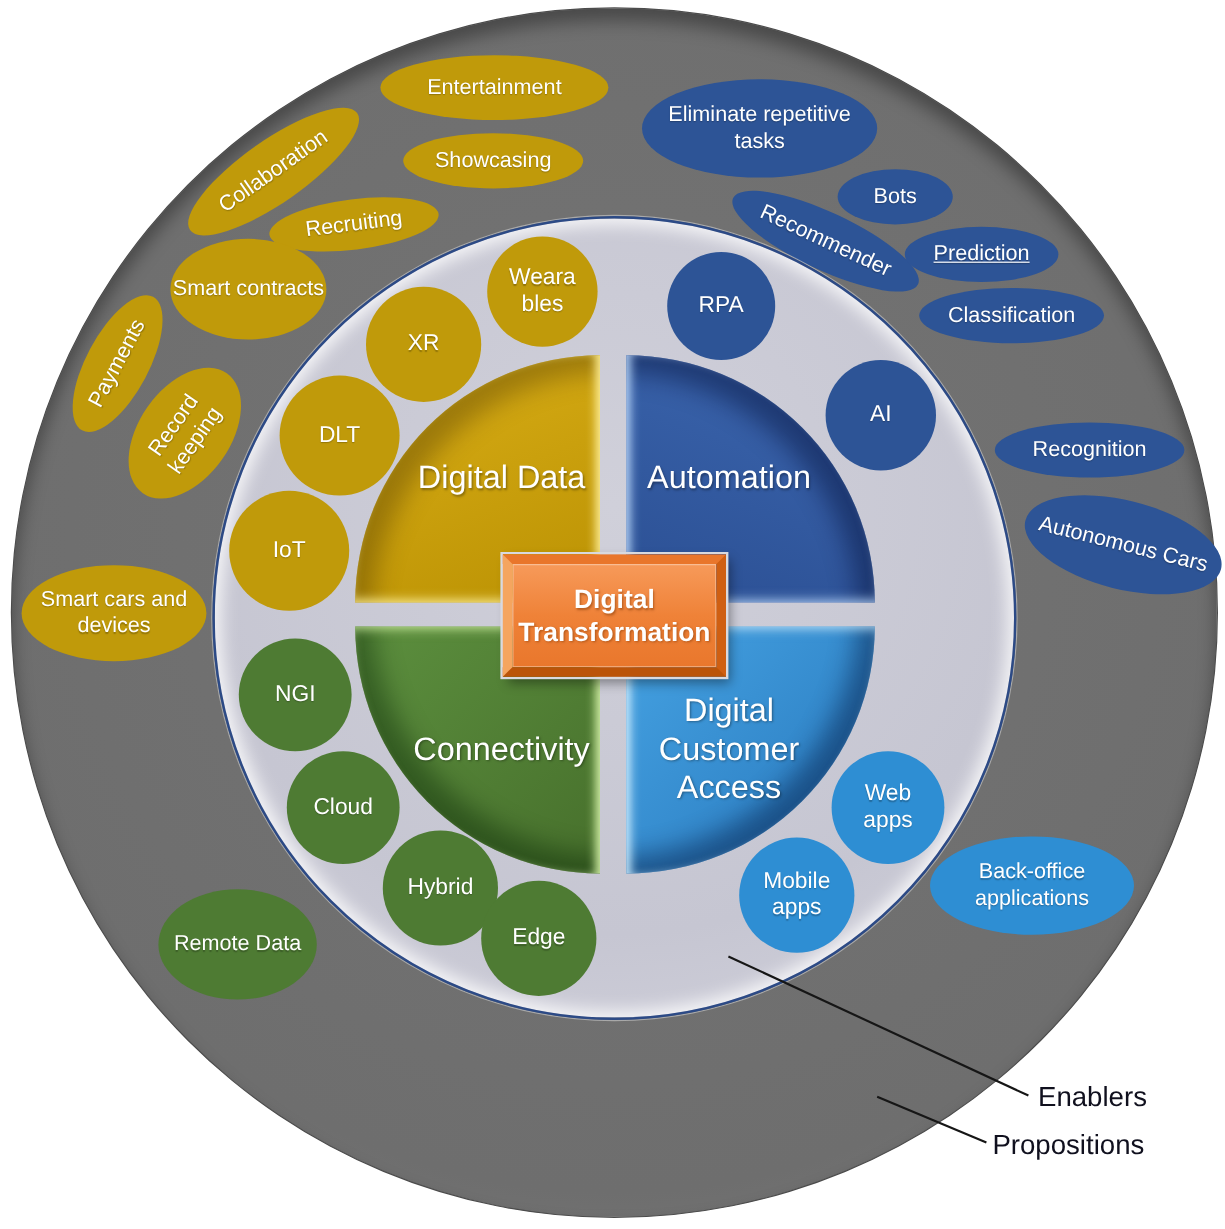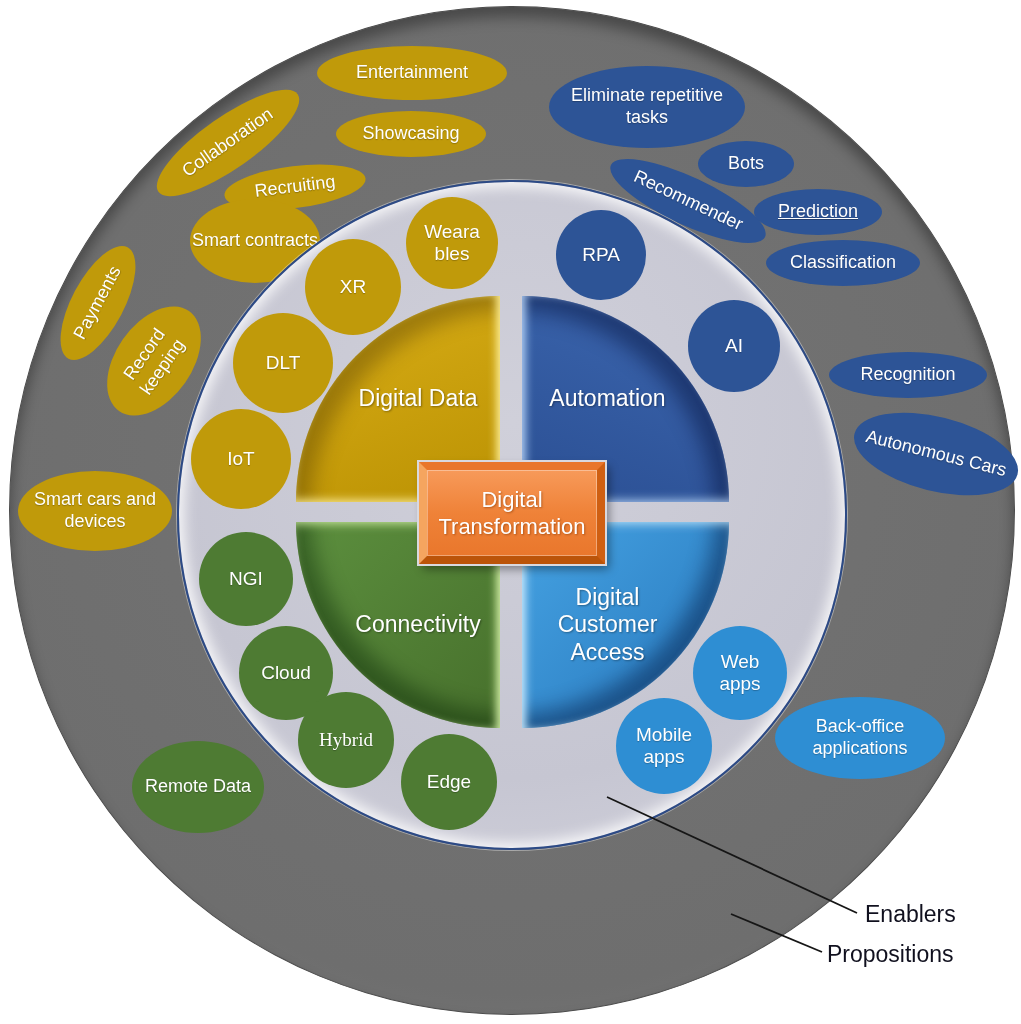--- a/index.html
+++ b/index.html
@@ -19,21 +19,21 @@
     position:absolute;left:177px;top:180px;width:666px;height:666px;border-radius:50%;
     background:radial-gradient(circle at 50% 36%,
       #d0d0da 0%, #c6c6d2 66%, #cdcdd8 84%, #e6e7ee 94%, #fbfbfd 98%);
     border:2px solid #2c4a86;
     box-shadow:inset 0 0 14px 5px rgba(255,255,255,.85), 0 0 0 1px rgba(255,255,255,.4);
     z-index:2;
   }
 
   
   .quad{position:absolute;display:flex;align-items:center;justify-content:center;z-index:3;}
-  .quad .qlabel{color:#fff;font-size:23px;line-height:1.18;text-align:center;
+  .quad .qlabel{color:#fff;font-size:27px;line-height:1.18;text-align:center;
     text-shadow:1px 1px 2px rgba(0,0,0,.35);}
   .quad-tl{left:296px;top:296px;width:204px;height:206px;border-radius:100% 0 0 0;
     background:linear-gradient(160deg,#d9ae17,#bb9203);
     box-shadow:inset -6px 0 8px -2px rgba(255,240,150,.9), inset 0 -6px 8px -2px rgba(255,240,150,.6),
       inset 14px 14px 20px rgba(60,40,0,.35);
     padding-left:40px;box-sizing:border-box;}
   .quad-tr{left:522px;top:296px;width:207px;height:206px;border-radius:0 100% 0 0;
     background:linear-gradient(200deg,#3c67b0,#2b4f93);
     box-shadow:inset 6px 0 8px -2px rgba(190,220,255,.8), inset 0 -6px 8px -2px rgba(190,220,255,.5),
       inset -14px 14px 20px rgba(0,10,50,.45);
@@ -48,21 +48,21 @@
     box-shadow:inset 6px 0 8px -2px rgba(200,235,255,.9), inset 0 6px 8px -2px rgba(200,235,255,.5),
       inset -14px -14px 20px rgba(0,20,60,.45);
     padding-right:36px;box-sizing:border-box;}
 
   
   .center-box{
     position:absolute;left:419px;top:462px;width:186px;height:102px;box-sizing:border-box;
     background:linear-gradient(180deg,#f79a5a 0%,#ef8238 50%,#e9772c 100%);
     border:8px solid;border-color:#e9762b #cf5f12 #bb5409 #f5a55f;
     box-shadow:0 0 0 2px #d9d9df, 4px 5px 9px rgba(0,0,0,.4), inset 0 0 0 1px rgba(255,255,255,.35);
-    display:flex;align-items:center;justify-content:center;z-index:6;
+    display:flex;align-items:center;justify-content:center;z-index:6;font-weight:bold;
   }
   .center-box span{color:#fff;font-size:22px;line-height:1.25;text-align:center;
     text-shadow:1px 1px 2px rgba(120,50,0,.5);}
 
   
   .c{position:absolute;border-radius:50%;display:flex;align-items:center;justify-content:center;
     color:#fff;font-size:19px;line-height:1.15;text-align:center;z-index:4;
     text-shadow:0 1px 1px rgba(0,0,0,.25);}
   .c span{display:block;}
   
@@ -94,34 +94,34 @@
     </div>
   <div class="e gold" style="left:336px;top:111px;width:150px;height:46px;">
       <span>Showcasing</span>
     </div>
   <div class="e gold" style="left:143px;top:117px;width:170px;height:52px;transform:rotate(-35deg);">
       <span>Collaboration</span>
     </div>
   <div class="e gold" style="left:224px;top:166px;width:142px;height:42px;transform:rotate(-7deg);">
       <span>Recruiting</span>
     </div>
-  <div class="e gold" style="left:142px;top:199px;width:130px;height:84px;margin-left:48px;">
+  <div class="e gold" style="left:142px;top:199px;width:130px;height:84px;">
       <span>Smart contracts</span>
     </div>
   <div class="e gold" style="left:35px;top:277px;width:126px;height:52px;transform:rotate(-62deg);">
       <span>Payments</span>
     </div>
   <div class="e gold" style="left:93px;top:323px;width:122px;height:76px;transform:rotate(-55deg);">
       <span>Record keeping</span>
     </div>
   <div class="e gold" style="left:18px;top:471px;width:154px;height:80px;">
       <span>Smart cars and devices</span>
     </div>
 
-  <div class="e dblue" style="left:549px;top:66px;width:196px;height:82px;">
+  <div class="e dblue" style="left:535px;top:66px;width:196px;height:82px;">
       <span>Eliminate repetitive tasks</span>
     </div>
   <div class="e dblue" style="left:603px;top:177px;width:170px;height:48px;transform:rotate(25deg);">
       <span>Recommender</span>
     </div>
   <div class="e dblue" style="left:698px;top:141px;width:96px;height:46px;">
       <span>Bots</span>
     </div>
   <div class="e dblue" style="left:754px;top:189px;width:128px;height:46px;text-decoration:underline;">
       <span>Prediction</span>
@@ -176,21 +176,21 @@
   <div class="c dblue" style="left:688px;top:300px;width:92px;height:92px;">
       <span>AI</span>
     </div>
 
   <div class="c green" style="left:199px;top:532px;width:94px;height:94px;">
       <span>NGI</span>
     </div>
   <div class="c green" style="left:239px;top:626px;width:94px;height:94px;">
       <span>Cloud</span>
     </div>
-  <div class="c green" style="left:298px;top:692px;width:96px;height:96px;font-family:Liberation Serif, serif;">
+  <div class="c green" style="left:319px;top:692px;width:96px;height:96px;">
       <span>Hybrid</span>
     </div>
   <div class="c green" style="left:401px;top:734px;width:96px;height:96px;">
       <span>Edge</span>
     </div>
 
   <div class="c lblue" style="left:693px;top:626px;width:94px;height:94px;">
       <span style="width:60px;">Web apps</span>
     </div>
   <div class="c lblue" style="left:616px;top:698px;width:96px;height:96px;">

